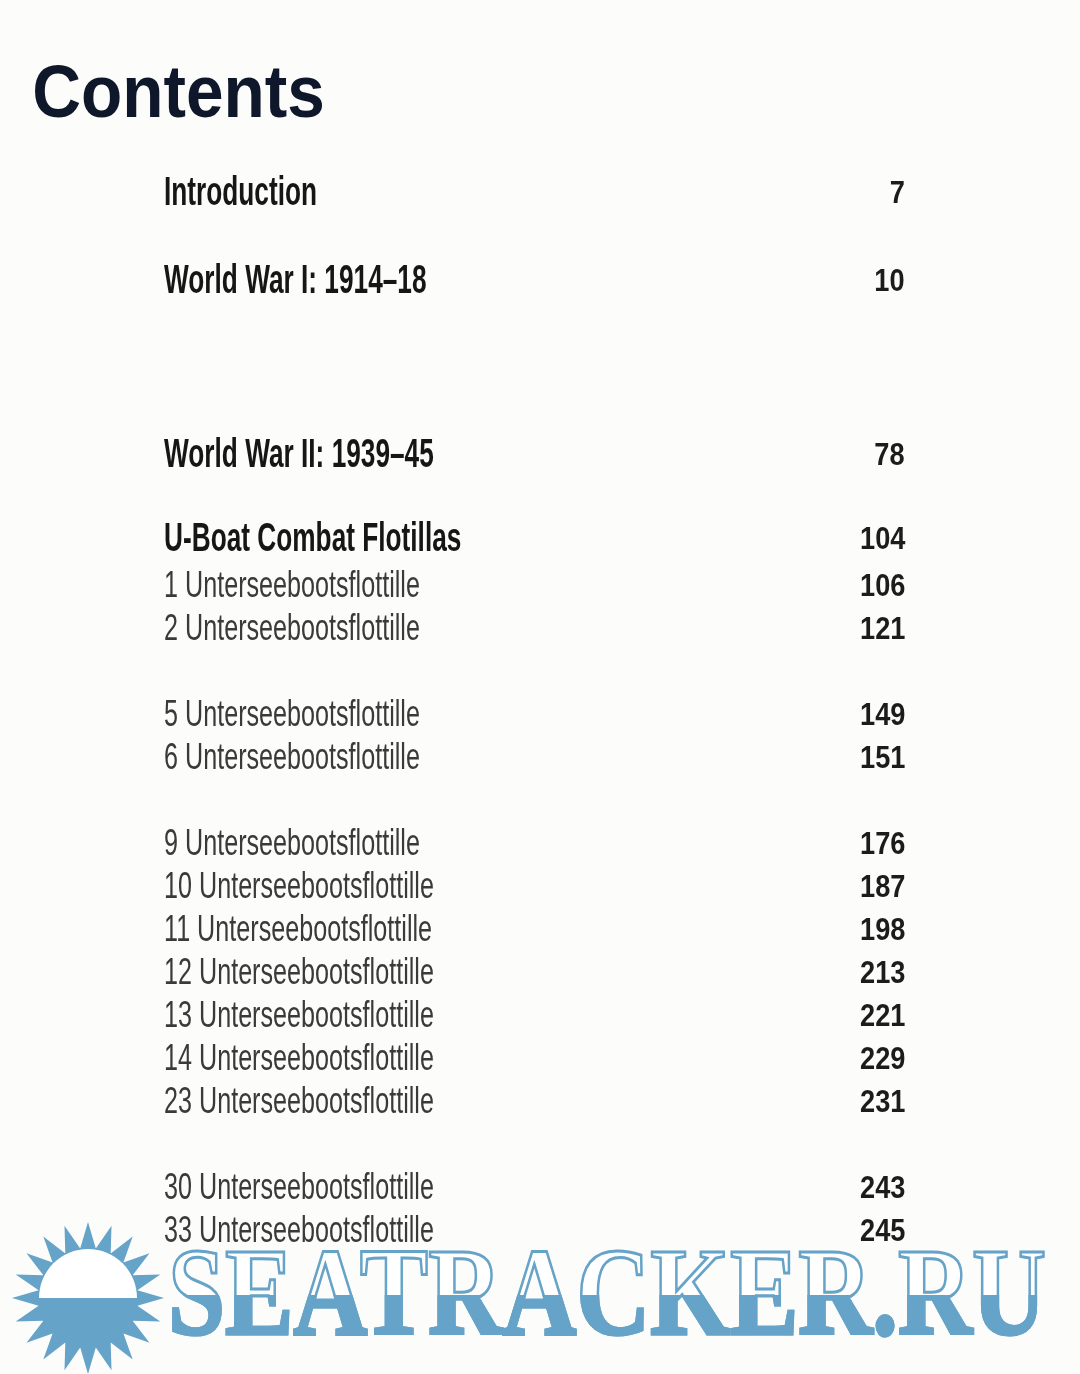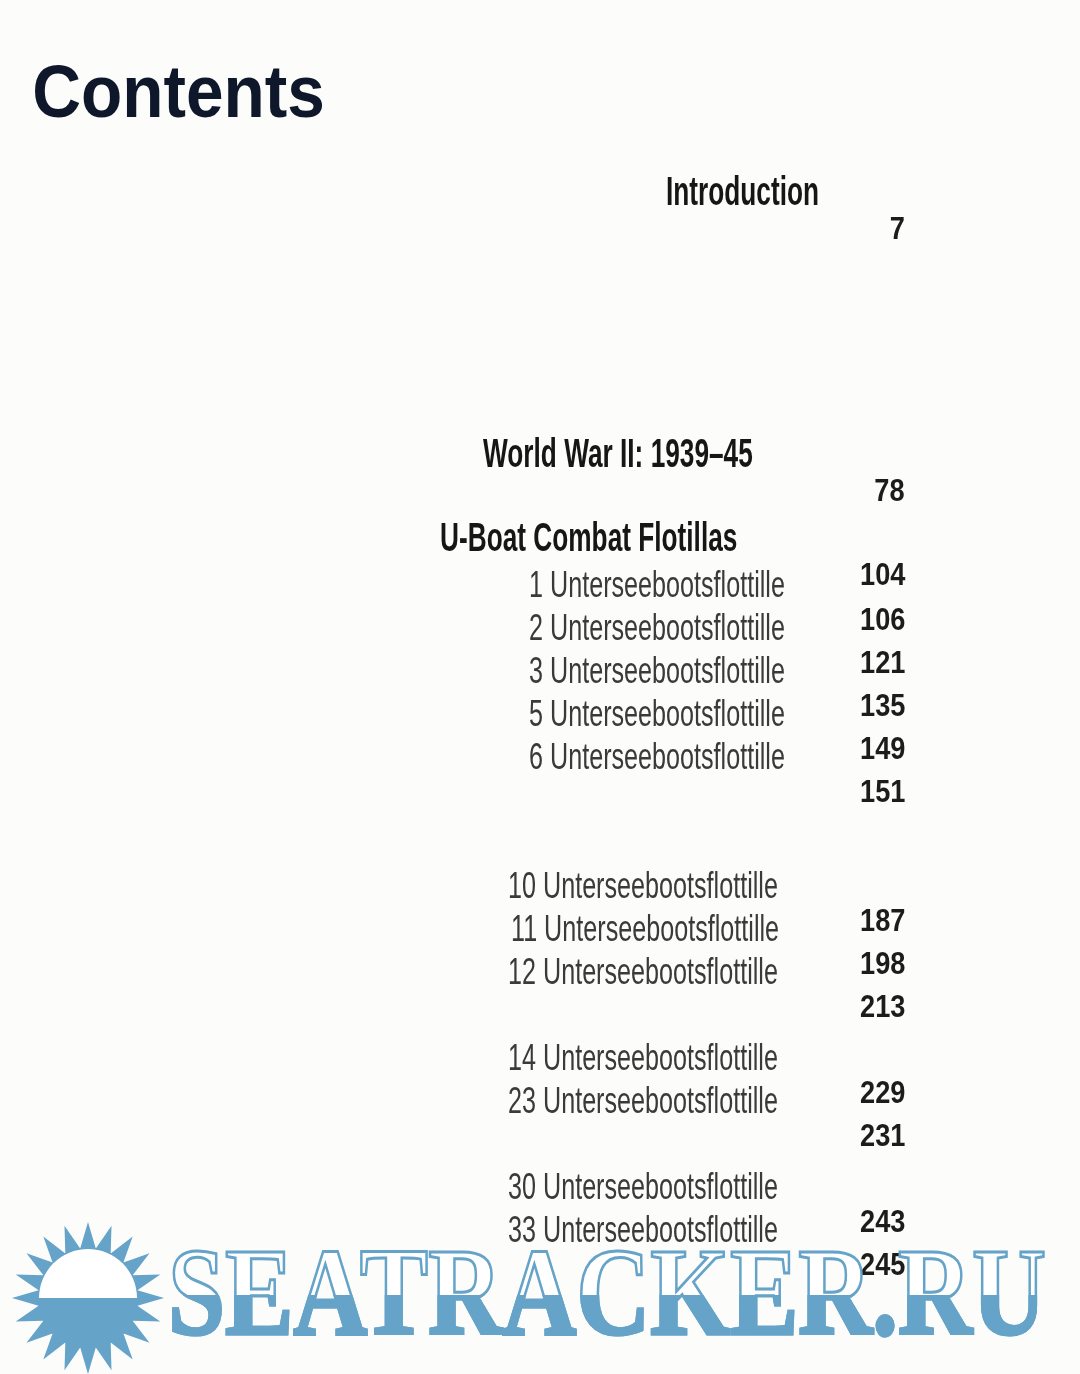--- a/index.html
+++ b/index.html
@@ -16,22 +16,22 @@
     line-height:1;
   }
   .doc-title .squeeze {
     display:inline-block;
     transform:scaleX(0.9);
     transform-origin:center top;
     letter-spacing:0px;
   }
   .row {
     position:absolute; left:164px; right:175px;
-    display:flex; justify-content:space-between; align-items:flex-end;
-    white-space:nowrap; line-height:1;flex-direction:column;
+    display:flex; justify-content:space-between; align-items:center;
+    white-space:nowrap; line-height:1;
   }
   .row .label { display:inline-block; transform-origin:0 100%; }
   .row .page-num {
     display:inline-block; transform-origin:100% 100%;
     font-weight:bold; font-size:32px; color:#1c1c1c;
     transform:scaleX(0.85);
   }
   .row.section .label {
     font-size:41px; font-weight:bold; color:#161616;
     transform:scaleX(0.64);
@@ -60,60 +60,68 @@
 <div class="page">
 
   <div class="doc-title">
     <span class="squeeze">Contents</span>
   </div>
 
   <div class="row section" style="top:171px">
     <span class="label">Introduction</span>
     <span class="page-num">7</span>
   </div>
+  <div class="row section" style="top:259px">
+    <span class="label">World War I: 1914–18</span>
+    <span class="page-num">10</span>
+  </div>
   <div class="row section" style="top:433px">
     <span class="label">World War II: 1939–45</span>
     <span class="page-num">78</span>
   </div>
   <div class="row section" style="top:517px">
     <span class="label">U-Boat Combat Flotillas</span>
     <span class="page-num">104</span>
   </div>
 
   <div class="row item" style="top:566px">
     <span class="label">1 Unterseebootsflottille</span>
     <span class="page-num">106</span>
   </div>
   <div class="row item" style="top:609px">
     <span class="label">2 Unterseebootsflottille</span>
     <span class="page-num">121</span>
   </div>
-  <div class="row item" style="top:652px">
-    <span class="label">3 Unterseebootsflottille</span>
-    <span class="page-num">135</span>
-  </div>
   <div class="row item" style="top:695px">
     <span class="label">5 Unterseebootsflottille</span>
     <span class="page-num">149</span>
   </div>
   <div class="row item" style="top:738px">
     <span class="label">6 Unterseebootsflottille</span>
     <span class="page-num">151</span>
+  </div>
+  <div class="row item" style="top:824px">
+    <span class="label">9 Unterseebootsflottille</span>
+    <span class="page-num">176</span>
   </div>
   <div class="row item" style="top:867px">
     <span class="label">10 Unterseebootsflottille</span>
     <span class="page-num">187</span>
   </div>
   <div class="row item" style="top:910px">
     <span class="label">11 Unterseebootsflottille</span>
     <span class="page-num">198</span>
   </div>
   <div class="row item" style="top:953px">
     <span class="label">12 Unterseebootsflottille</span>
     <span class="page-num">213</span>
+  </div>
+  <div class="row item" style="top:996px">
+    <span class="label">13 Unterseebootsflottille</span>
+    <span class="page-num">221</span>
   </div>
   <div class="row item" style="top:1039px">
     <span class="label">14 Unterseebootsflottille</span>
     <span class="page-num">229</span>
   </div>
   <div class="row item" style="top:1082px">
     <span class="label">23 Unterseebootsflottille</span>
     <span class="page-num">231</span>
   </div>
   <div class="row item" style="top:1168px">

